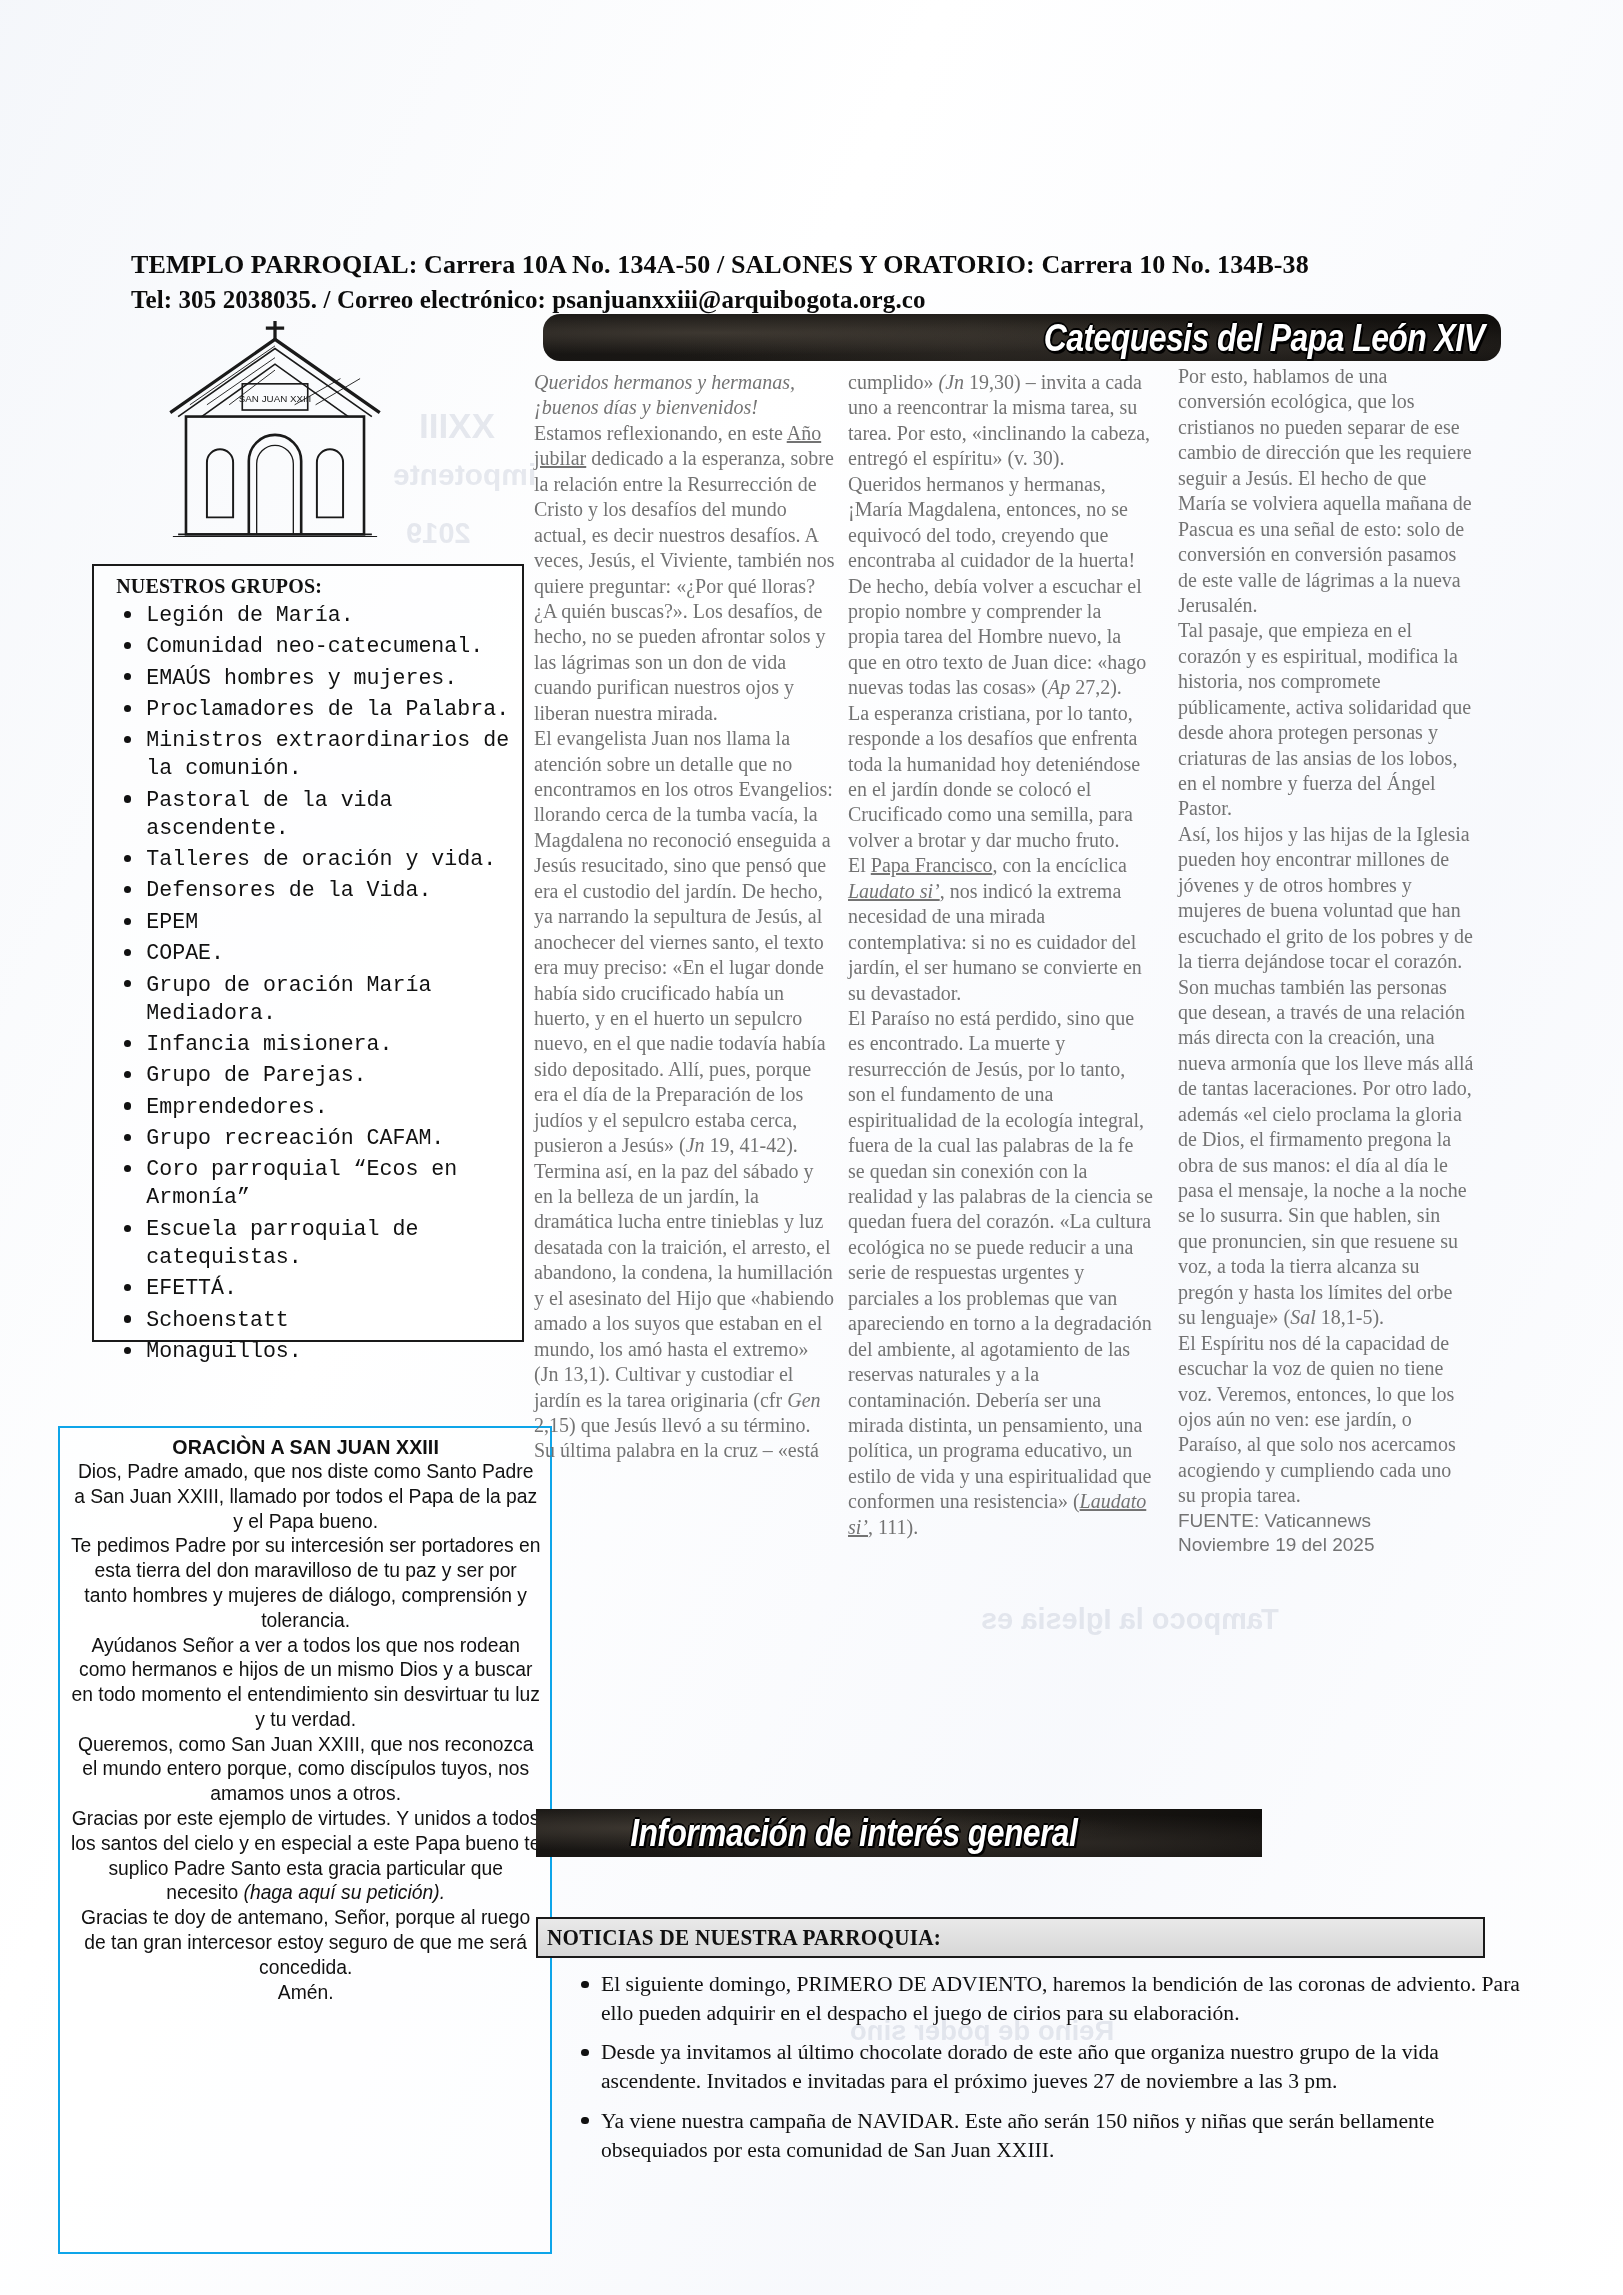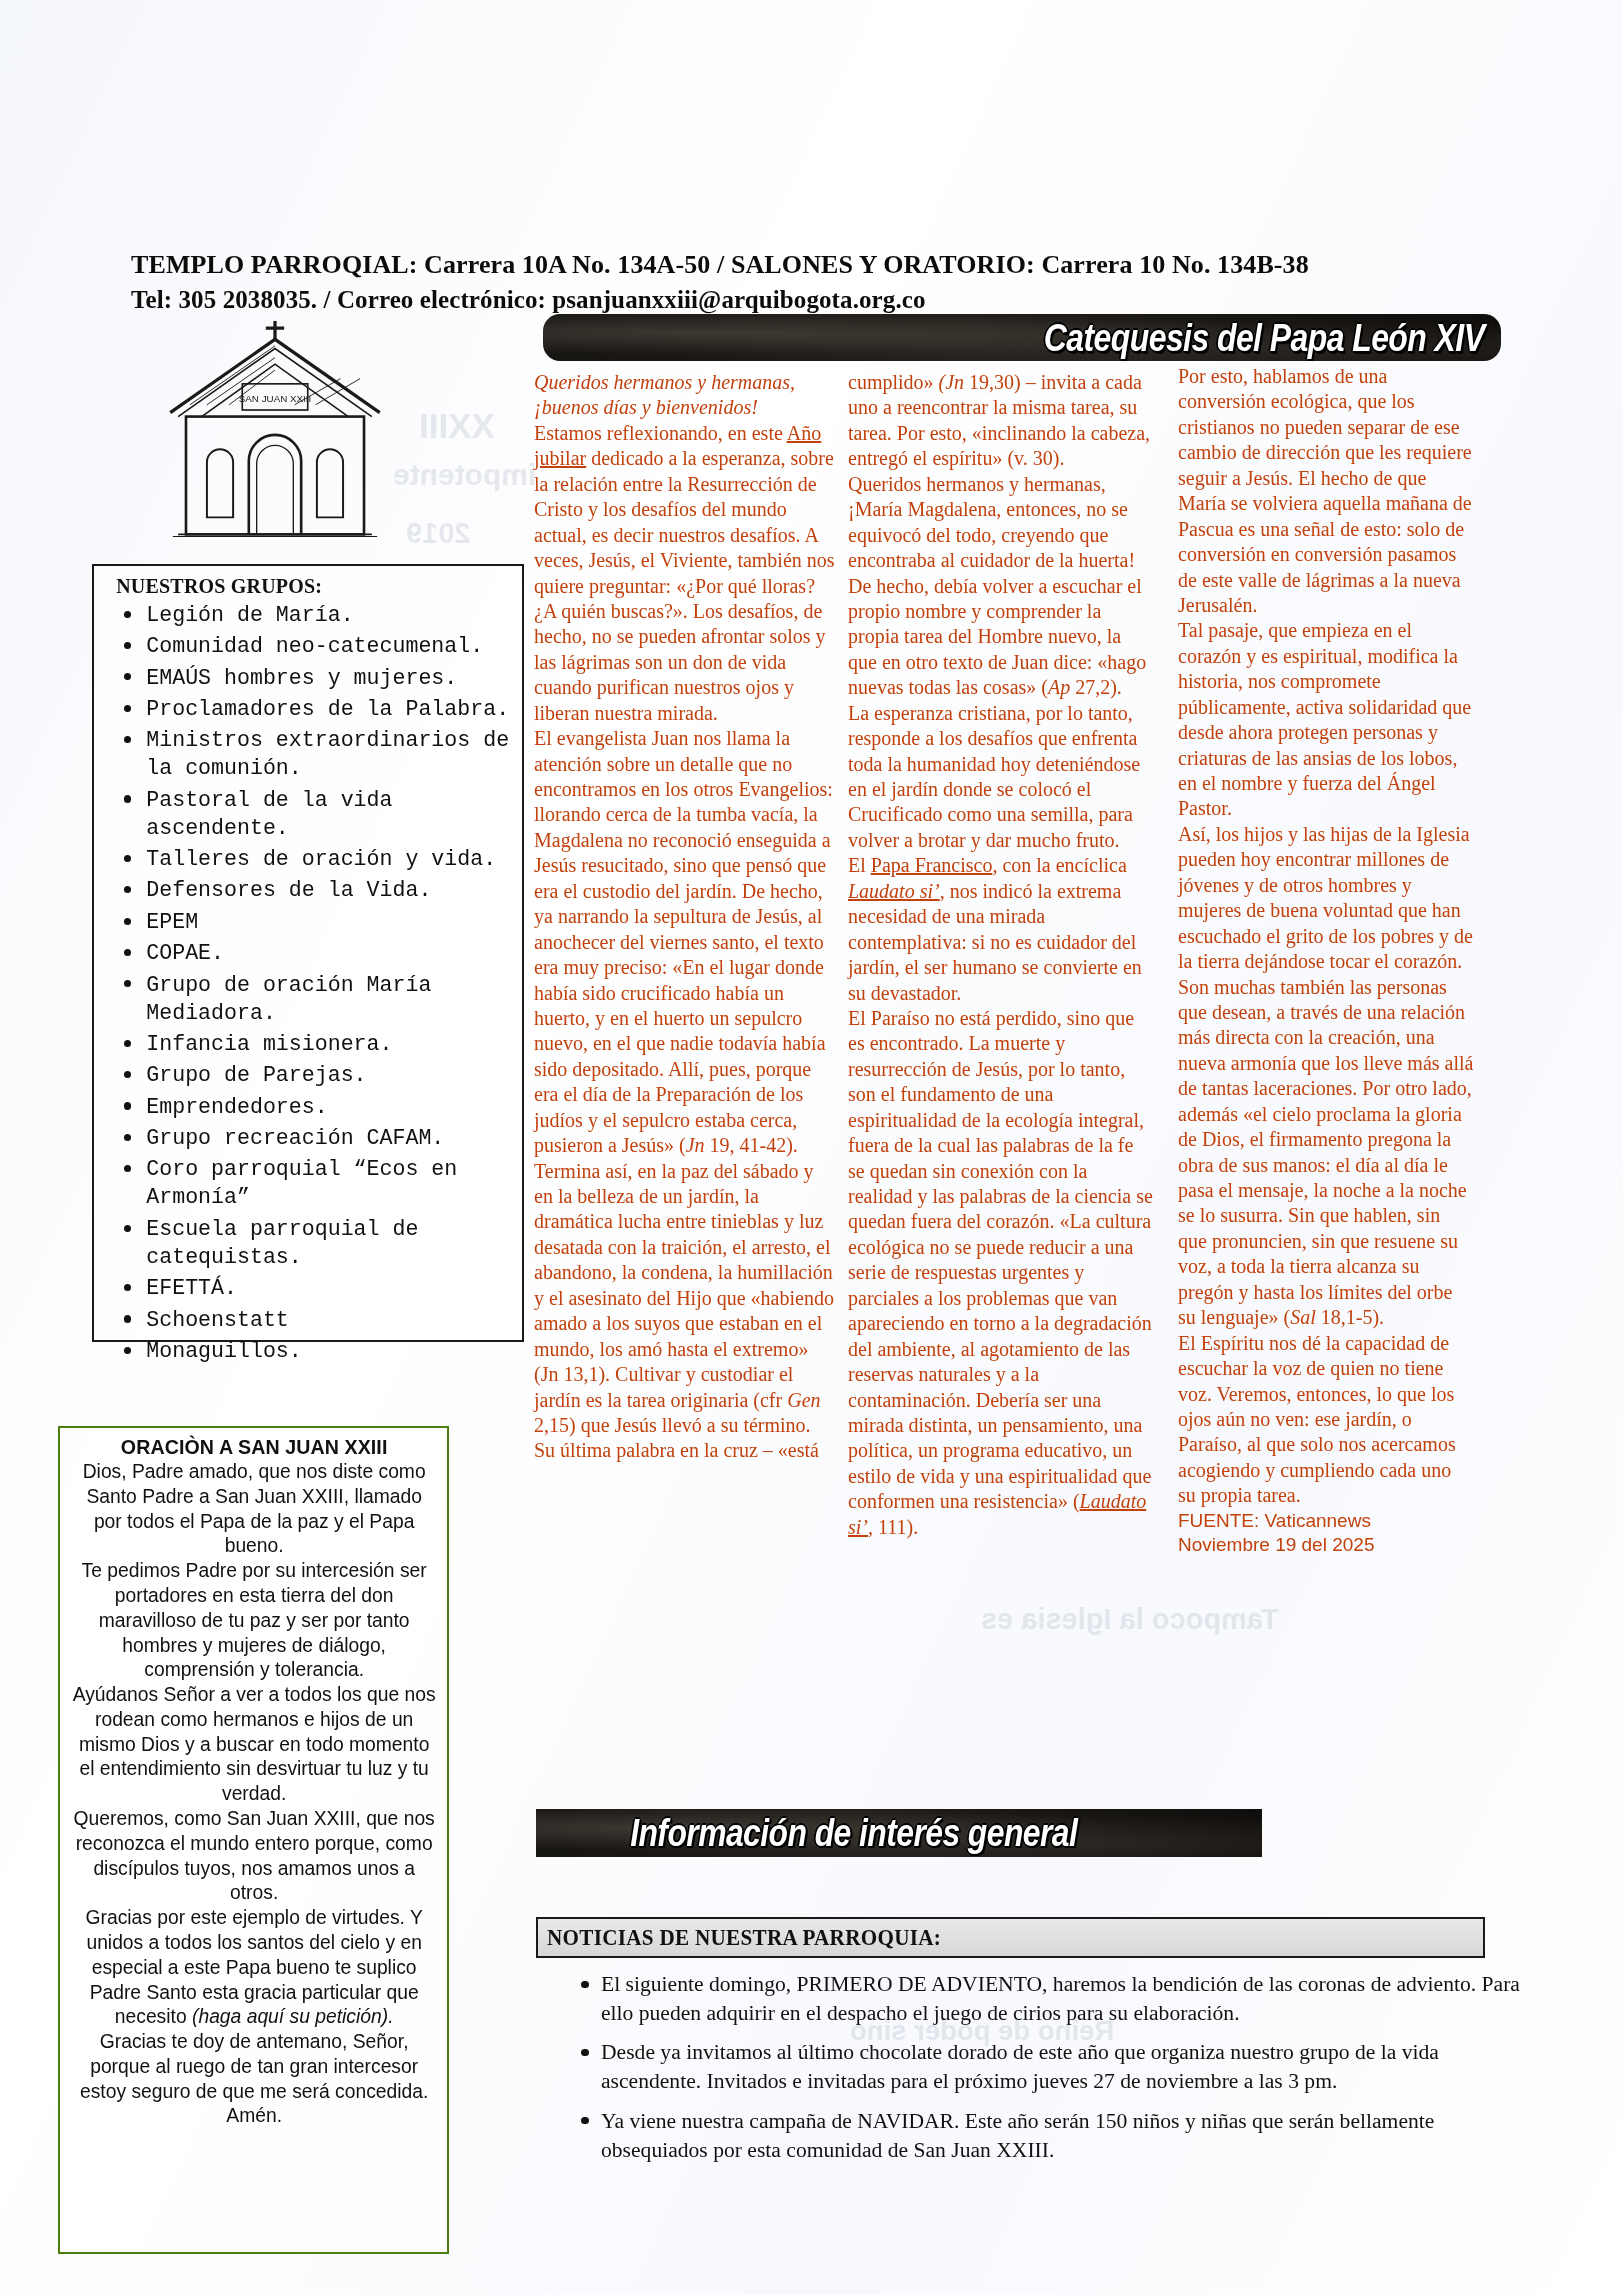--- a/index.html
+++ b/index.html
@@ -85,22 +85,22 @@
   }
   ul.groups li:before{
     content:"";
     position:absolute; left:-19.6px; top:9.8px;
     width:7.2px; height:7.2px; border-radius:50%;
     background:#111;
   }
 
   
   .prayer-box{
-    position:absolute; left:58px; top:1426px; width:391px; height:828px;
-    border:2px solid #4d7c0f;
+    position:absolute; left:58px; top:1426px; width:494px; height:828px;
+    border:2px solid #0ea5e9;
     background:rgba(255,255,255,.5);
     box-sizing:border-box;
     padding:6.5px 9.2px 5.2px 10.5px;
     font-family:"Liberation Sans", sans-serif;
   }
   .prayer-title{
     text-align:center; font-weight:bold; font-size:19.6px; letter-spacing:0.1px;
     margin:1.3px 0 1.3px 0;
   }
   .prayer-body{
@@ -109,21 +109,21 @@
   .prayer-body p{margin:0;}
   .prayer-body i{font-style:italic;}
 
   
   .col{
     position:absolute;
     font-family:"Liberation Serif", serif;
     font-size:20px;
     line-height:1.272;
     text-align:left;
-    color:#c2410c;
+    color:#737373;
   }
   .col p{margin:0;}
   .col i{font-style:italic;}
   .col u{text-decoration:underline;}
   #col1{left:534px; top:370px; width:302px;}
   #col2{left:848px; top:370px; width:306px;}
   #col3{left:1178px; top:364px; width:296px;}
   #col3 .fuente{font-family:"Liberation Sans", sans-serif; font-size:19px; line-height:1.26;}
 
   

